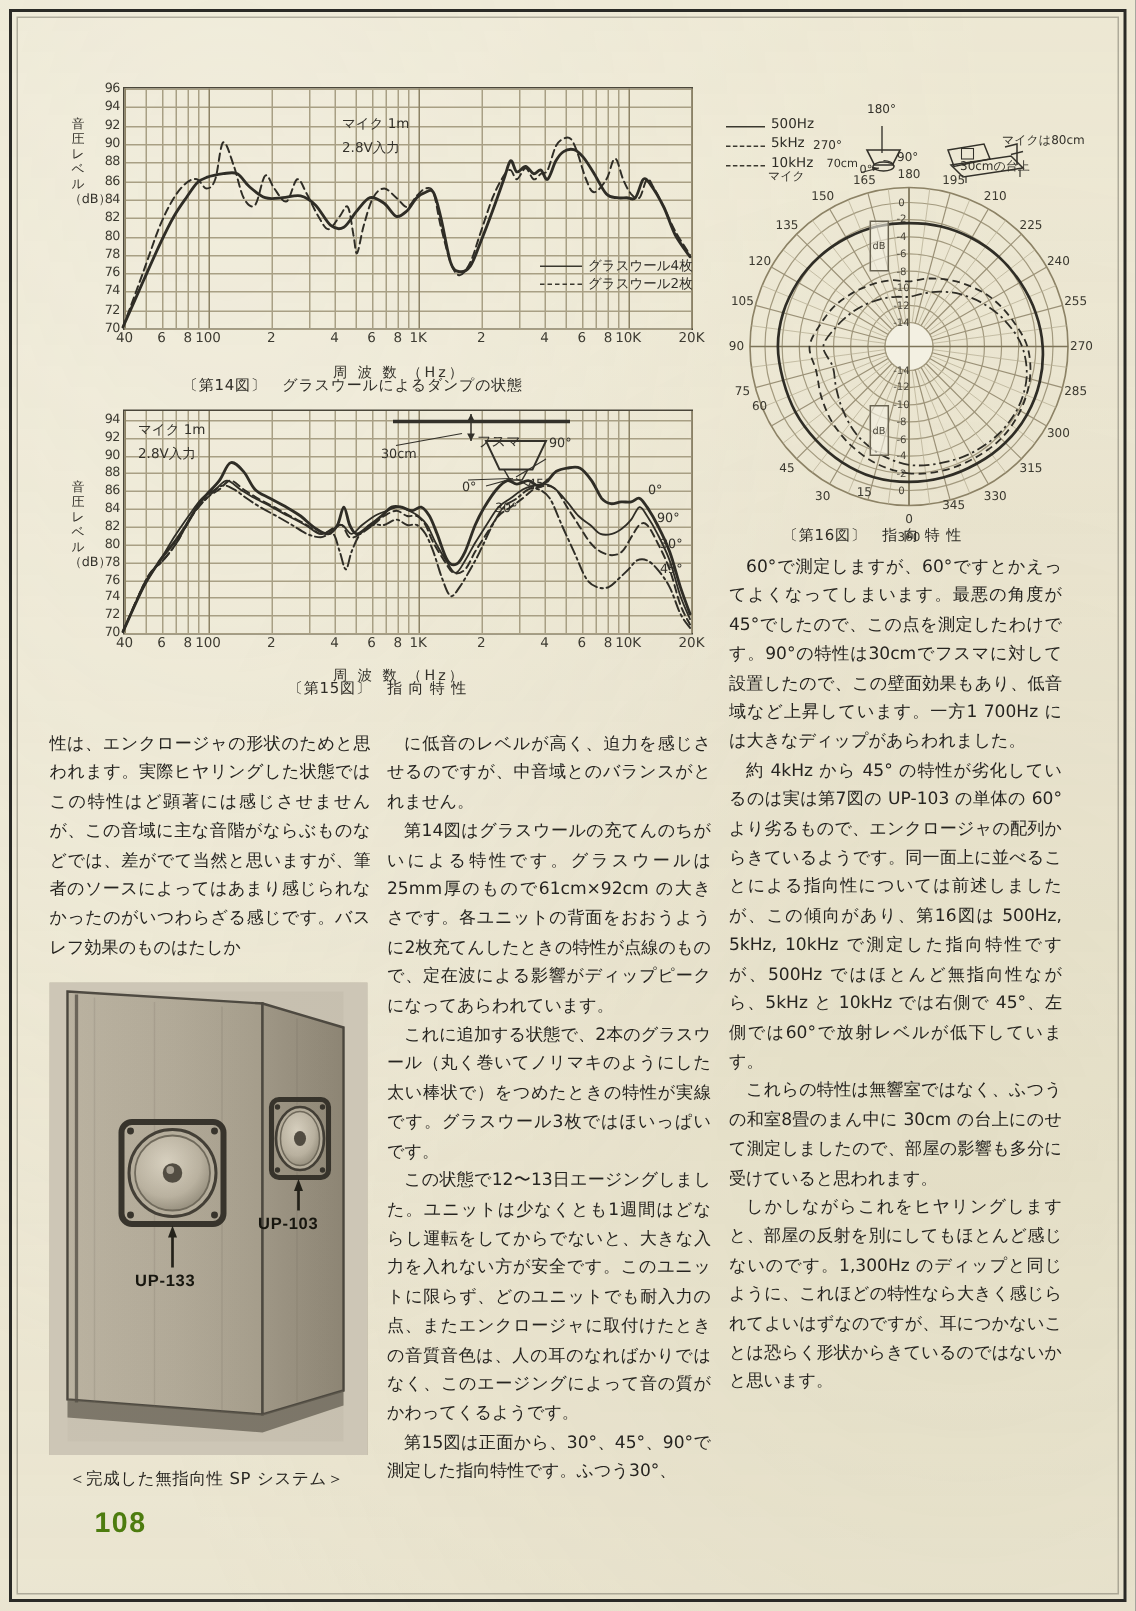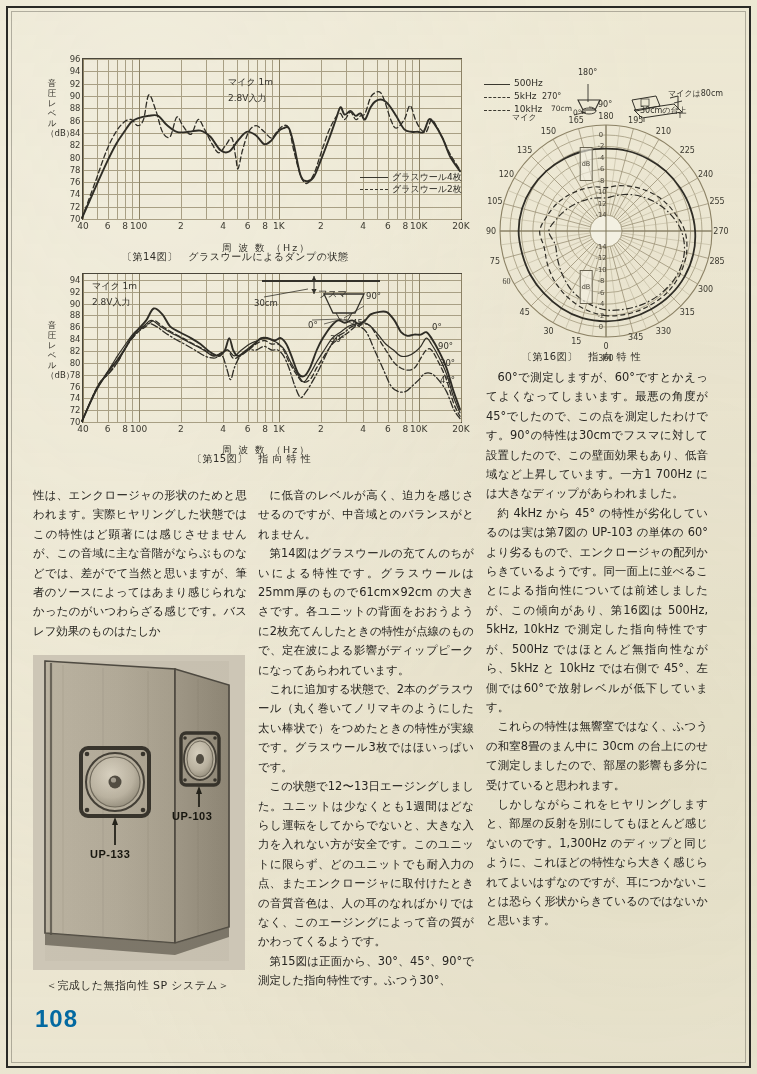--- a/index.html
+++ b/index.html
@@ -87,22 +87,22 @@
 
   
   .photo{
     position:absolute;overflow:hidden;
     background:linear-gradient(180deg,#bdb6a6,#a79f8e);
   }
   .photo-caption{
     position:absolute;font-size:11px;color:#2a2823;white-space:nowrap;letter-spacing:.4px;
   }
   .pg-num{
-    position:absolute;font-size:24px;font-weight:bold;color:#0369a1;
-    font-family:"Liberation Sans",sans-serif;letter-spacing:1px;
+    position:absolute;font-size:19px;font-weight:bold;color:#4d7c0f;
+    font-family:"Liberation Sans",sans-serif;letter-spacing:1px;margin-left:28px;
   }
   .cab-label{
     position:absolute;font-size:11px;font-weight:bold;color:#17160f;
     letter-spacing:.5px;white-space:nowrap;
     font-family:"Liberation Sans",sans-serif;
   }
 </style>
 </head>
 <body>
 
@@ -364,24 +364,24 @@
         <line x1="104.87706508215857" y1="96.21792747981941" x2="70.43555616930051" y2="13.068769553803591" stroke="#b5ad93" stroke-width="0.5"></line>
         <line x1="106.85889527835967" y1="95.5451867793749" x2="83.56518121913281" y2="8.611862413358764" stroke="#9a9076" stroke-width="0.8"></line>
         <line x1="108.91158092447917" y1="95.13688221801904" x2="97.16422362467452" y2="5.906844694376105" stroke="#b5ad93" stroke-width="0.5"></line>
         <line x1="5" y1="111" x2="217" y2="111" stroke="#7d7459" stroke-width="1"></line>
         <line x1="111" y1="5" x2="111" y2="217" stroke="#7d7459" stroke-width="1"></line>
         <path d="M111.0,201.3 C103.2,201.3 95.1,200.4 87.6,198.2 C80.2,196.0 72.9,192.4 66.4,188.2 C60.0,184.0 54.0,178.8 48.8,173.2 C43.6,167.6 38.9,161.3 35.3,154.7 C31.7,148.1 29.1,140.8 27.1,133.5 C25.2,126.2 23.6,118.5 23.6,111.0 C23.6,103.5 24.9,95.7 27.1,88.5 C29.3,81.4 32.8,74.4 36.8,68.1 C40.8,61.9 45.8,56.1 51.2,51.2 C56.6,46.3 62.9,42.1 69.3,38.7 C75.7,35.4 82.6,32.6 89.6,31.0 C96.5,29.3 103.9,28.7 111.0,28.7 C118.1,28.7 125.5,29.3 132.4,31.0 C139.4,32.6 146.3,35.4 152.7,38.7 C159.1,42.1 165.4,46.3 170.8,51.2 C176.2,56.1 181.1,61.9 185.2,68.1 C189.3,74.3 193.0,81.2 195.4,88.4 C197.9,95.5 199.7,103.3 200.1,111.0 C200.6,118.7 200.0,126.8 198.2,134.4 C196.5,141.9 193.5,149.6 189.7,156.4 C185.9,163.2 180.8,169.8 175.2,175.2 C169.7,180.7 163.0,185.4 156.1,189.2 C149.3,193.0 141.9,196.2 134.4,198.2 C126.8,200.2 118.8,201.3 111.0,201.3 Z" fill="none" stroke="#2f2d26" stroke-linejoin="round" stroke-width="1.8"></path>
         <path d="M111.0,195.6 C103.8,194.8 96.4,192.4 90.0,189.4 C83.6,186.3 77.7,181.9 72.7,177.3 C67.7,172.7 63.4,167.3 60.1,161.9 C56.7,156.5 54.4,150.4 52.6,144.7 C50.8,139.0 50.5,133.2 49.2,127.6 C47.9,121.9 44.2,116.4 44.7,111.0 C45.3,105.6 49.5,100.0 52.5,95.3 C55.5,90.7 58.8,86.4 62.5,83.0 C66.2,79.6 70.6,76.9 74.6,74.6 C78.7,72.4 82.9,70.7 87.0,69.4 C91.1,68.1 95.2,67.2 99.2,66.8 C103.2,66.5 107.0,67.8 111.0,67.6 C115.0,67.4 118.8,65.9 123.1,65.7 C127.4,65.6 132.0,65.7 136.7,66.5 C141.4,67.3 146.5,68.5 151.4,70.6 C156.4,72.7 161.8,75.3 166.4,79.0 C171.1,82.7 175.5,87.3 179.4,92.7 C183.3,98.0 187.8,104.3 189.9,111.0 C191.9,117.7 192.4,125.5 191.6,132.6 C190.8,139.7 188.4,147.2 185.2,153.9 C182.0,160.5 177.6,167.1 172.4,172.4 C167.2,177.7 160.7,182.2 154.1,185.7 C147.6,189.3 140.4,192.2 133.2,193.8 C126.0,195.4 118.2,196.3 111.0,195.6 Z" fill="none" stroke="#2f2d26" stroke-linejoin="round" stroke-dasharray="5,3" stroke-width="1.2"></path>
         <path d="M111.0,189.9 C104.3,188.8 97.5,186.0 91.8,182.8 C86.1,179.5 80.8,175.1 76.7,170.4 C72.6,165.7 69.7,159.9 67.4,154.6 C65.0,149.4 63.7,144.0 62.5,139.0 C61.3,134.0 61.7,129.3 60.2,124.6 C58.8,119.9 53.5,115.4 53.9,111.0 C54.2,106.6 59.3,101.7 62.4,98.0 C65.5,94.3 69.0,91.3 72.4,88.7 C75.8,86.2 79.3,84.3 82.7,82.7 C86.1,81.2 89.5,80.1 92.7,79.3 C95.9,78.5 99.1,78.1 102.1,77.9 C105.2,77.6 107.9,78.2 111.0,77.9 C114.1,77.5 116.9,76.3 120.5,75.7 C124.0,75.1 127.9,74.3 132.1,74.4 C136.4,74.5 141.0,74.9 145.7,76.3 C150.5,77.6 155.6,79.5 160.5,82.4 C165.4,85.4 170.7,89.1 175.0,93.8 C179.4,98.6 184.0,104.6 186.4,111.0 C188.8,117.4 189.9,125.0 189.4,132.0 C188.8,139.0 186.5,146.4 183.3,152.7 C180.0,159.0 175.2,165.1 170.0,170.0 C164.8,174.9 158.5,179.1 152.1,182.3 C145.8,185.4 138.7,187.6 131.9,188.8 C125.0,190.1 117.7,190.9 111.0,189.9 Z" fill="none" stroke="#2f2d26" stroke-linejoin="round" stroke-dasharray="7,2.5,1.6,2.5" stroke-width="1.2"></path>
       </svg>
   <div class="polar-num" style="left: 111px; top: 226px;">0</div>
-      <div class="polar-num" style="left: 81.2358px; top: 221px;">15</div>
+      <div class="polar-num" style="left: 81.2358px; top: 208px;">15</div>
       <div class="polar-num" style="left: 53.5px; top: 210.593px;">30</div>
       <div class="polar-num" style="left: 29.6827px; top: 192.317px;">45</div>
-      <div class="polar-num" style="left: 11.4071px; top: 161px; font-family: Liberation Serif, serif;">60</div>
+      <div class="polar-num" style="left: 11.4071px; top: 151px;">60</div>
       <div class="polar-num" style="left: -0.08147px; top: 140.764px;">75</div>
       <div class="polar-num" style="left: -4px; top: 111px;">90</div>
       <div class="polar-num" style="left: -0.08147px; top: 81.2358px;">105</div>
       <div class="polar-num" style="left: 11.4071px; top: 53.5px;">120</div>
       <div class="polar-num" style="left: 29.6827px; top: 29.6827px;">135</div>
       <div class="polar-num" style="left: 53.5px; top: 11.4071px;">150</div>
       <div class="polar-num" style="left: 81.2358px; top: -0.08147px;">165</div>
       <div class="polar-num" style="left: 111px; top: -4px;">180</div>
       <div class="polar-num" style="left: 140.764px; top: -0.08147px;">195</div>
       <div class="polar-num" style="left: 168.5px; top: 11.4071px;">210</div>

